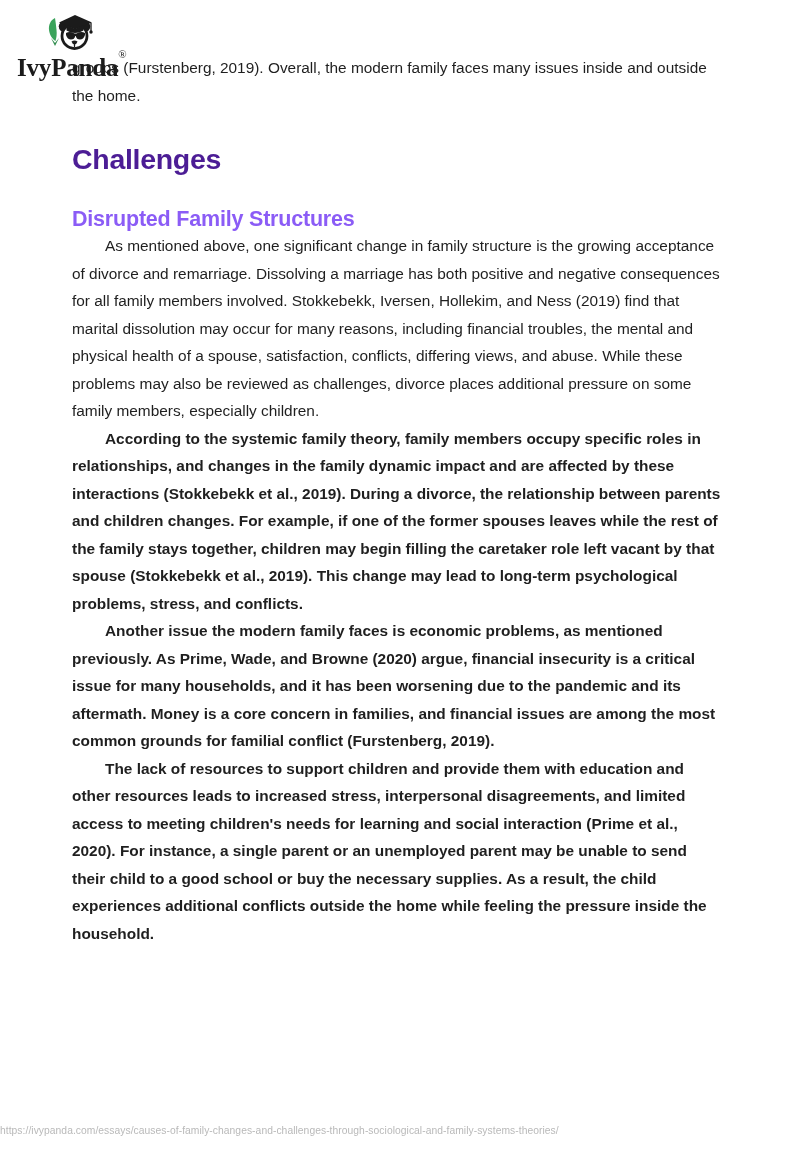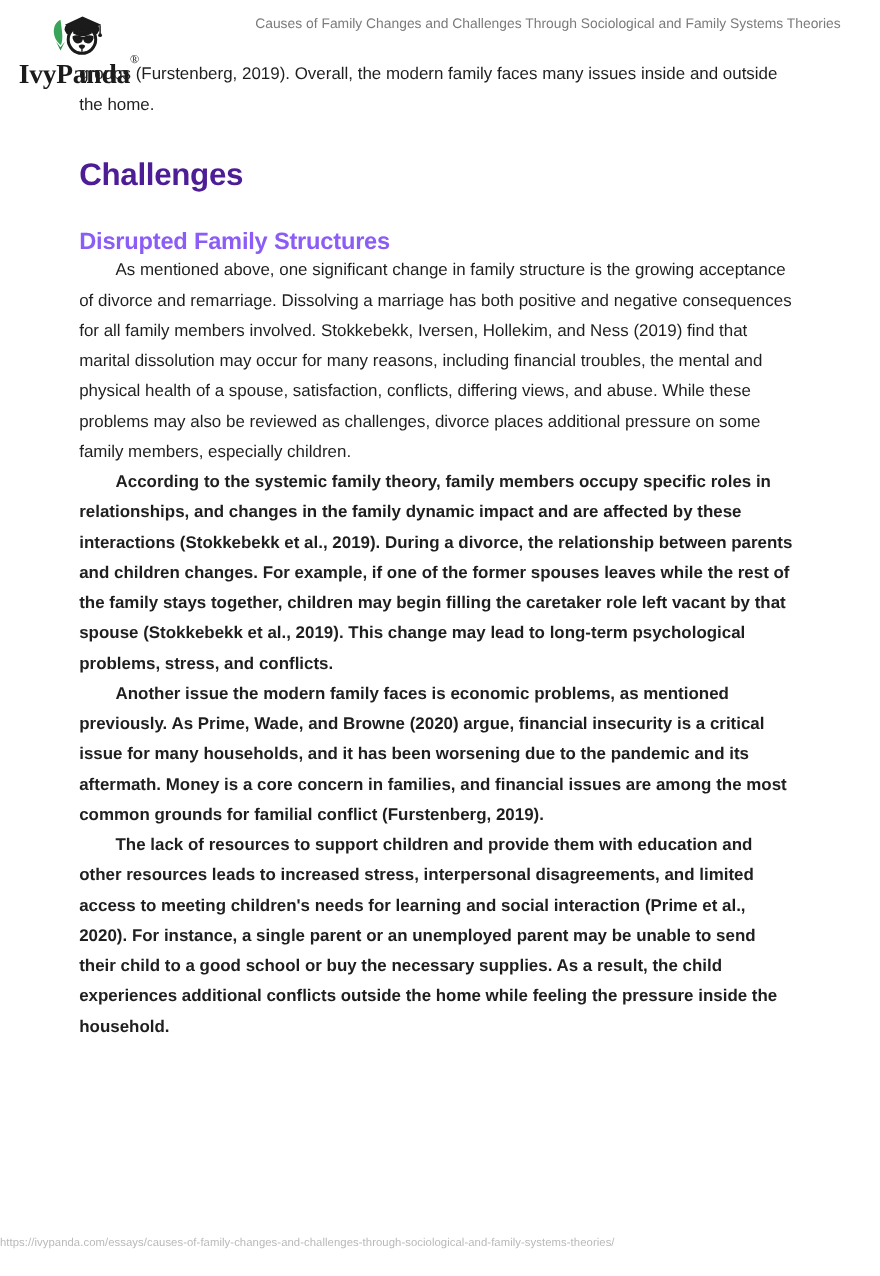--- a/index.html
+++ b/index.html
@@ -155,21 +155,20 @@
       <g fill="#1b1b1b">
         <path d="M30 25 L62 10 L96 25 L62 39 Z"></path>
         <path d="M45 30 L45 41 q17 10 34 0 L79 30 L62 38 Z"></path>
         <path d="M94 26 L94 42" stroke="#1b1b1b" stroke-width="2.6"></path>
         <circle cx="94" cy="44" r="3.4"></circle>
       </g>
     </svg>
     <span class="brand-name"><span>IvyPanda</span><sup>®</sup></span>
   </div>
 
-  <div class="header-title">Causes of Family Changes and Challenges Through Sociological and Family Systems Theories</div>
 </div>
 
 <div class="doc">
 
   <p class="para">groups (Furstenberg, 2019). Overall, the modern family faces many issues inside and outside the home.</p>
 
   <h1 class="h1-title">Challenges</h1>
 
   <h2 class="h2-title">Disrupted Family Structures</h2>
 

